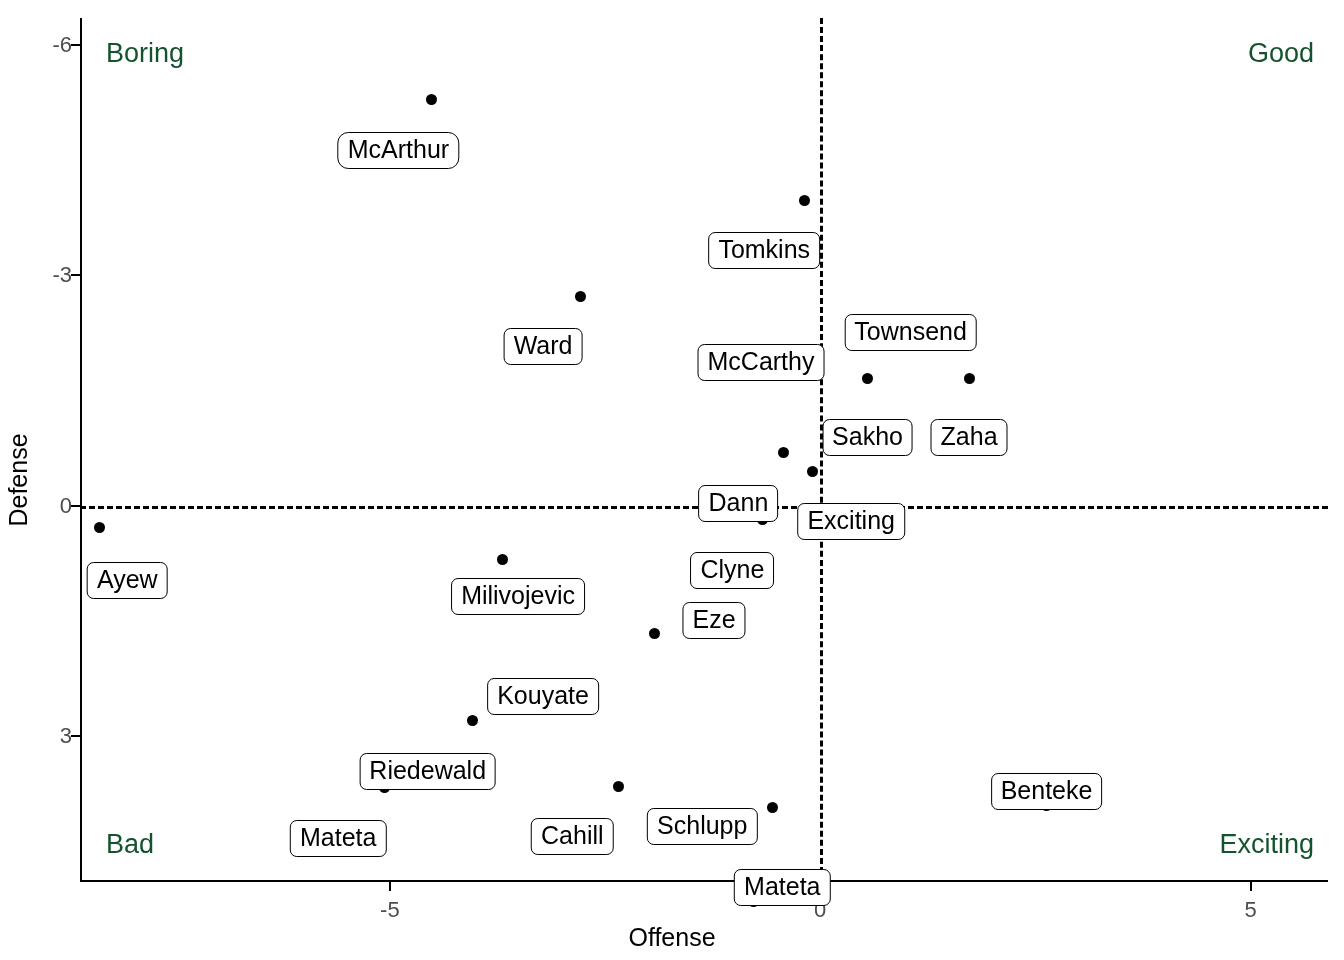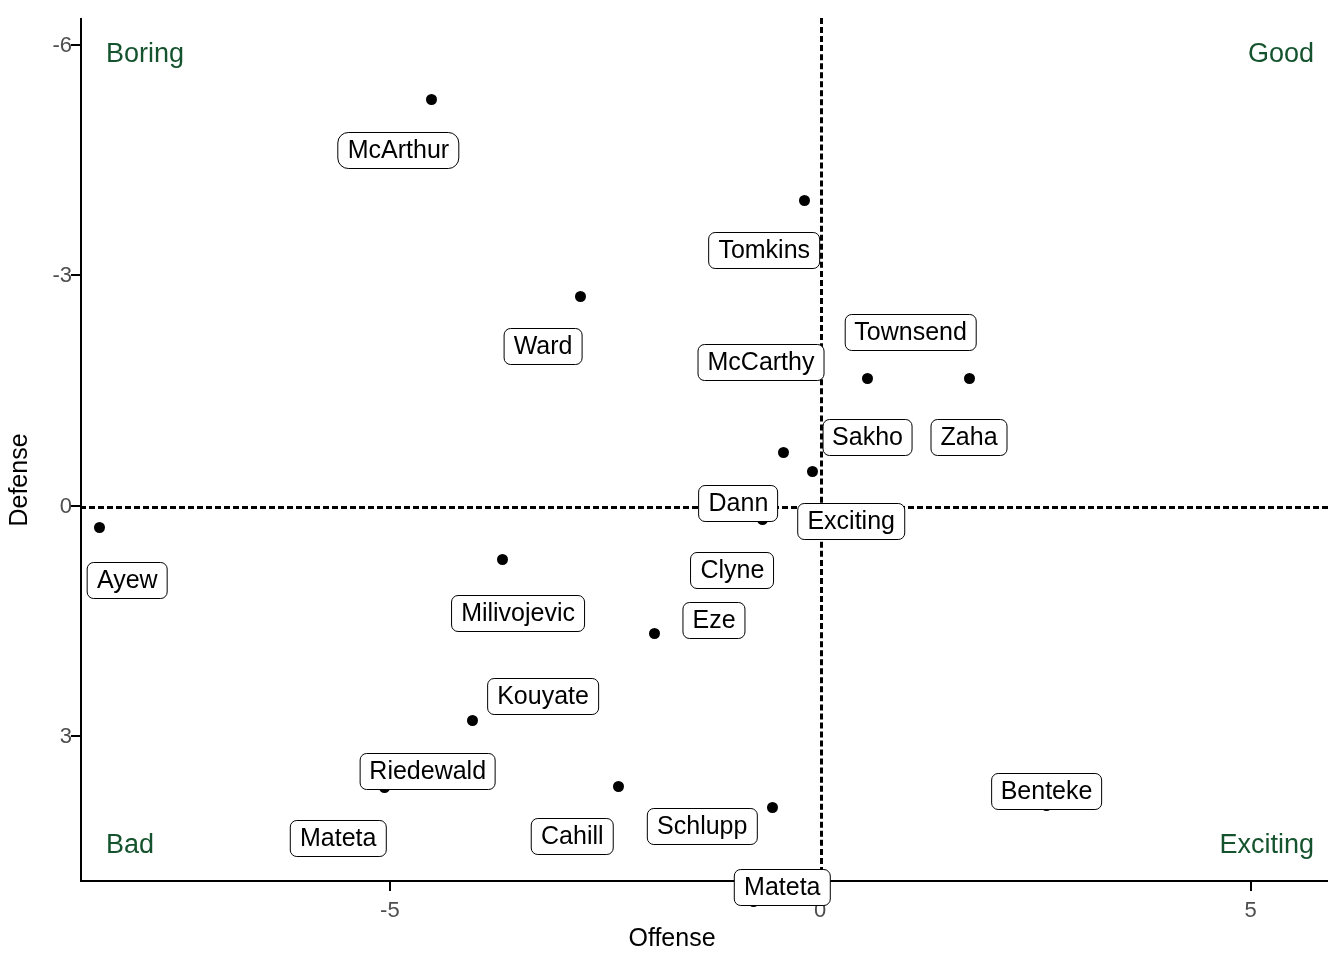--- a/index.html
+++ b/index.html
@@ -226,21 +226,21 @@
         <div class="lbl" style="left: 684.248px; top: 214.272px;">Tomkins</div>
         <div class="lbl" style="left: 463.051px; top: 310.272px; text-align: center;">Ward</div>
         <div class="lbl" style="left: 681px; top: 325.632px;">McCarthy</div>
         <div class="lbl" style="left: 830.566px; top: 295.68px;">Townsend</div>
         <div class="lbl" style="left: 787.531px; top: 400.896px;">Sakho</div>
         <div class="lbl" style="left: 889.092px; top: 400.896px;">Zaha</div>
         <div class="lbl" style="left: 658.428px; top: 466.944px;">Dann</div>
         <div class="lbl" style="left: 771.178px; top: 485.376px;">Exciting</div>
         <div class="lbl" style="left: 47.3379px; top: 544px;">Ayew</div>
         <div class="lbl" style="left: 640.353px; top: 533.76px; margin-left: 12px;">Clyne</div>
-        <div class="lbl" style="left: 438.091px; top: 577px;">Milivojevic</div>
+        <div class="lbl" style="left: 438.091px; top: 560px;">Milivojevic</div>
         <div class="lbl" style="left: 611.09px; top: 583.68px; margin-left: 23px;">Eze</div>
         <div class="lbl" style="left: 463.051px; top: 659.712px;">Kouyate</div>
         <div class="lbl" style="left: 347.719px; top: 734.976px;">Riedewald</div>
         <div class="lbl" style="left: 258.207px; top: 801.792px;">Mateta</div>
         <div class="lbl" style="left: 492.314px; top: 800.256px;">Cahill</div>
         <div class="lbl" style="left: 622.279px; top: 789.504px;">Schlupp</div>
         <div class="lbl" style="left: 702.323px; top: 850.944px;">Mateta</div>
         <div class="lbl" style="left: 966.554px; top: 754.944px;">Benteke</div>
       </div>
   </div>

